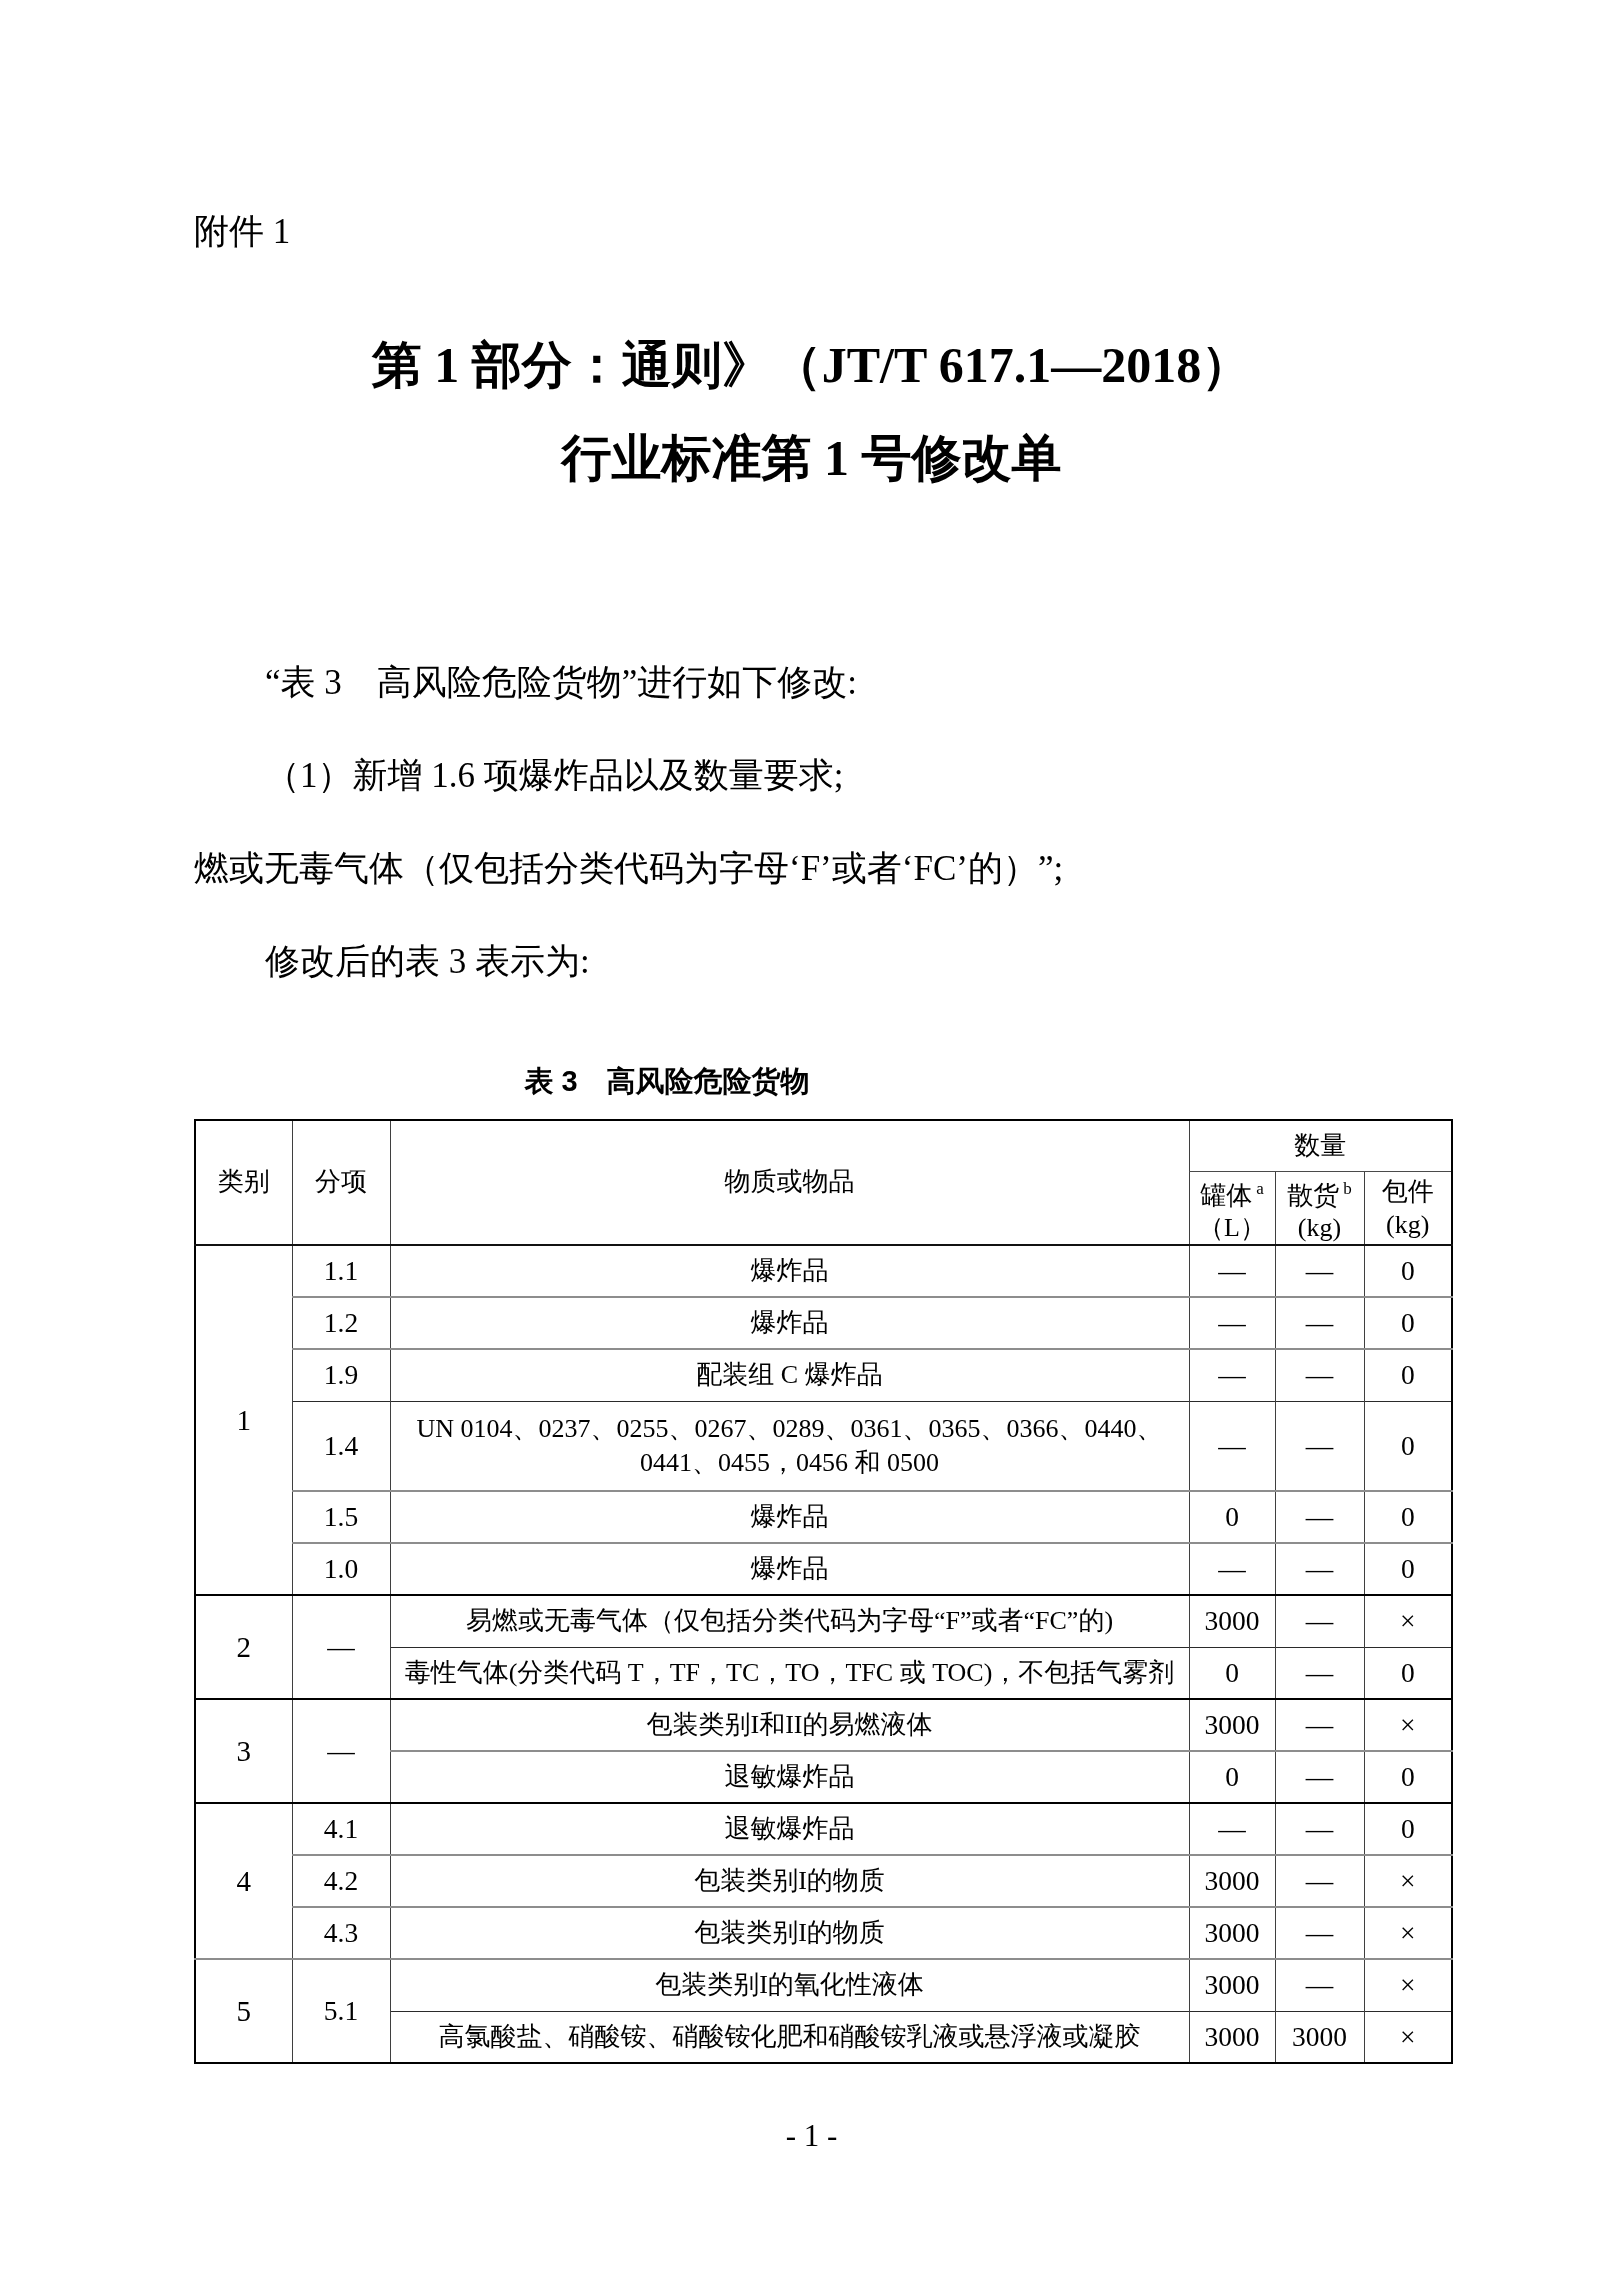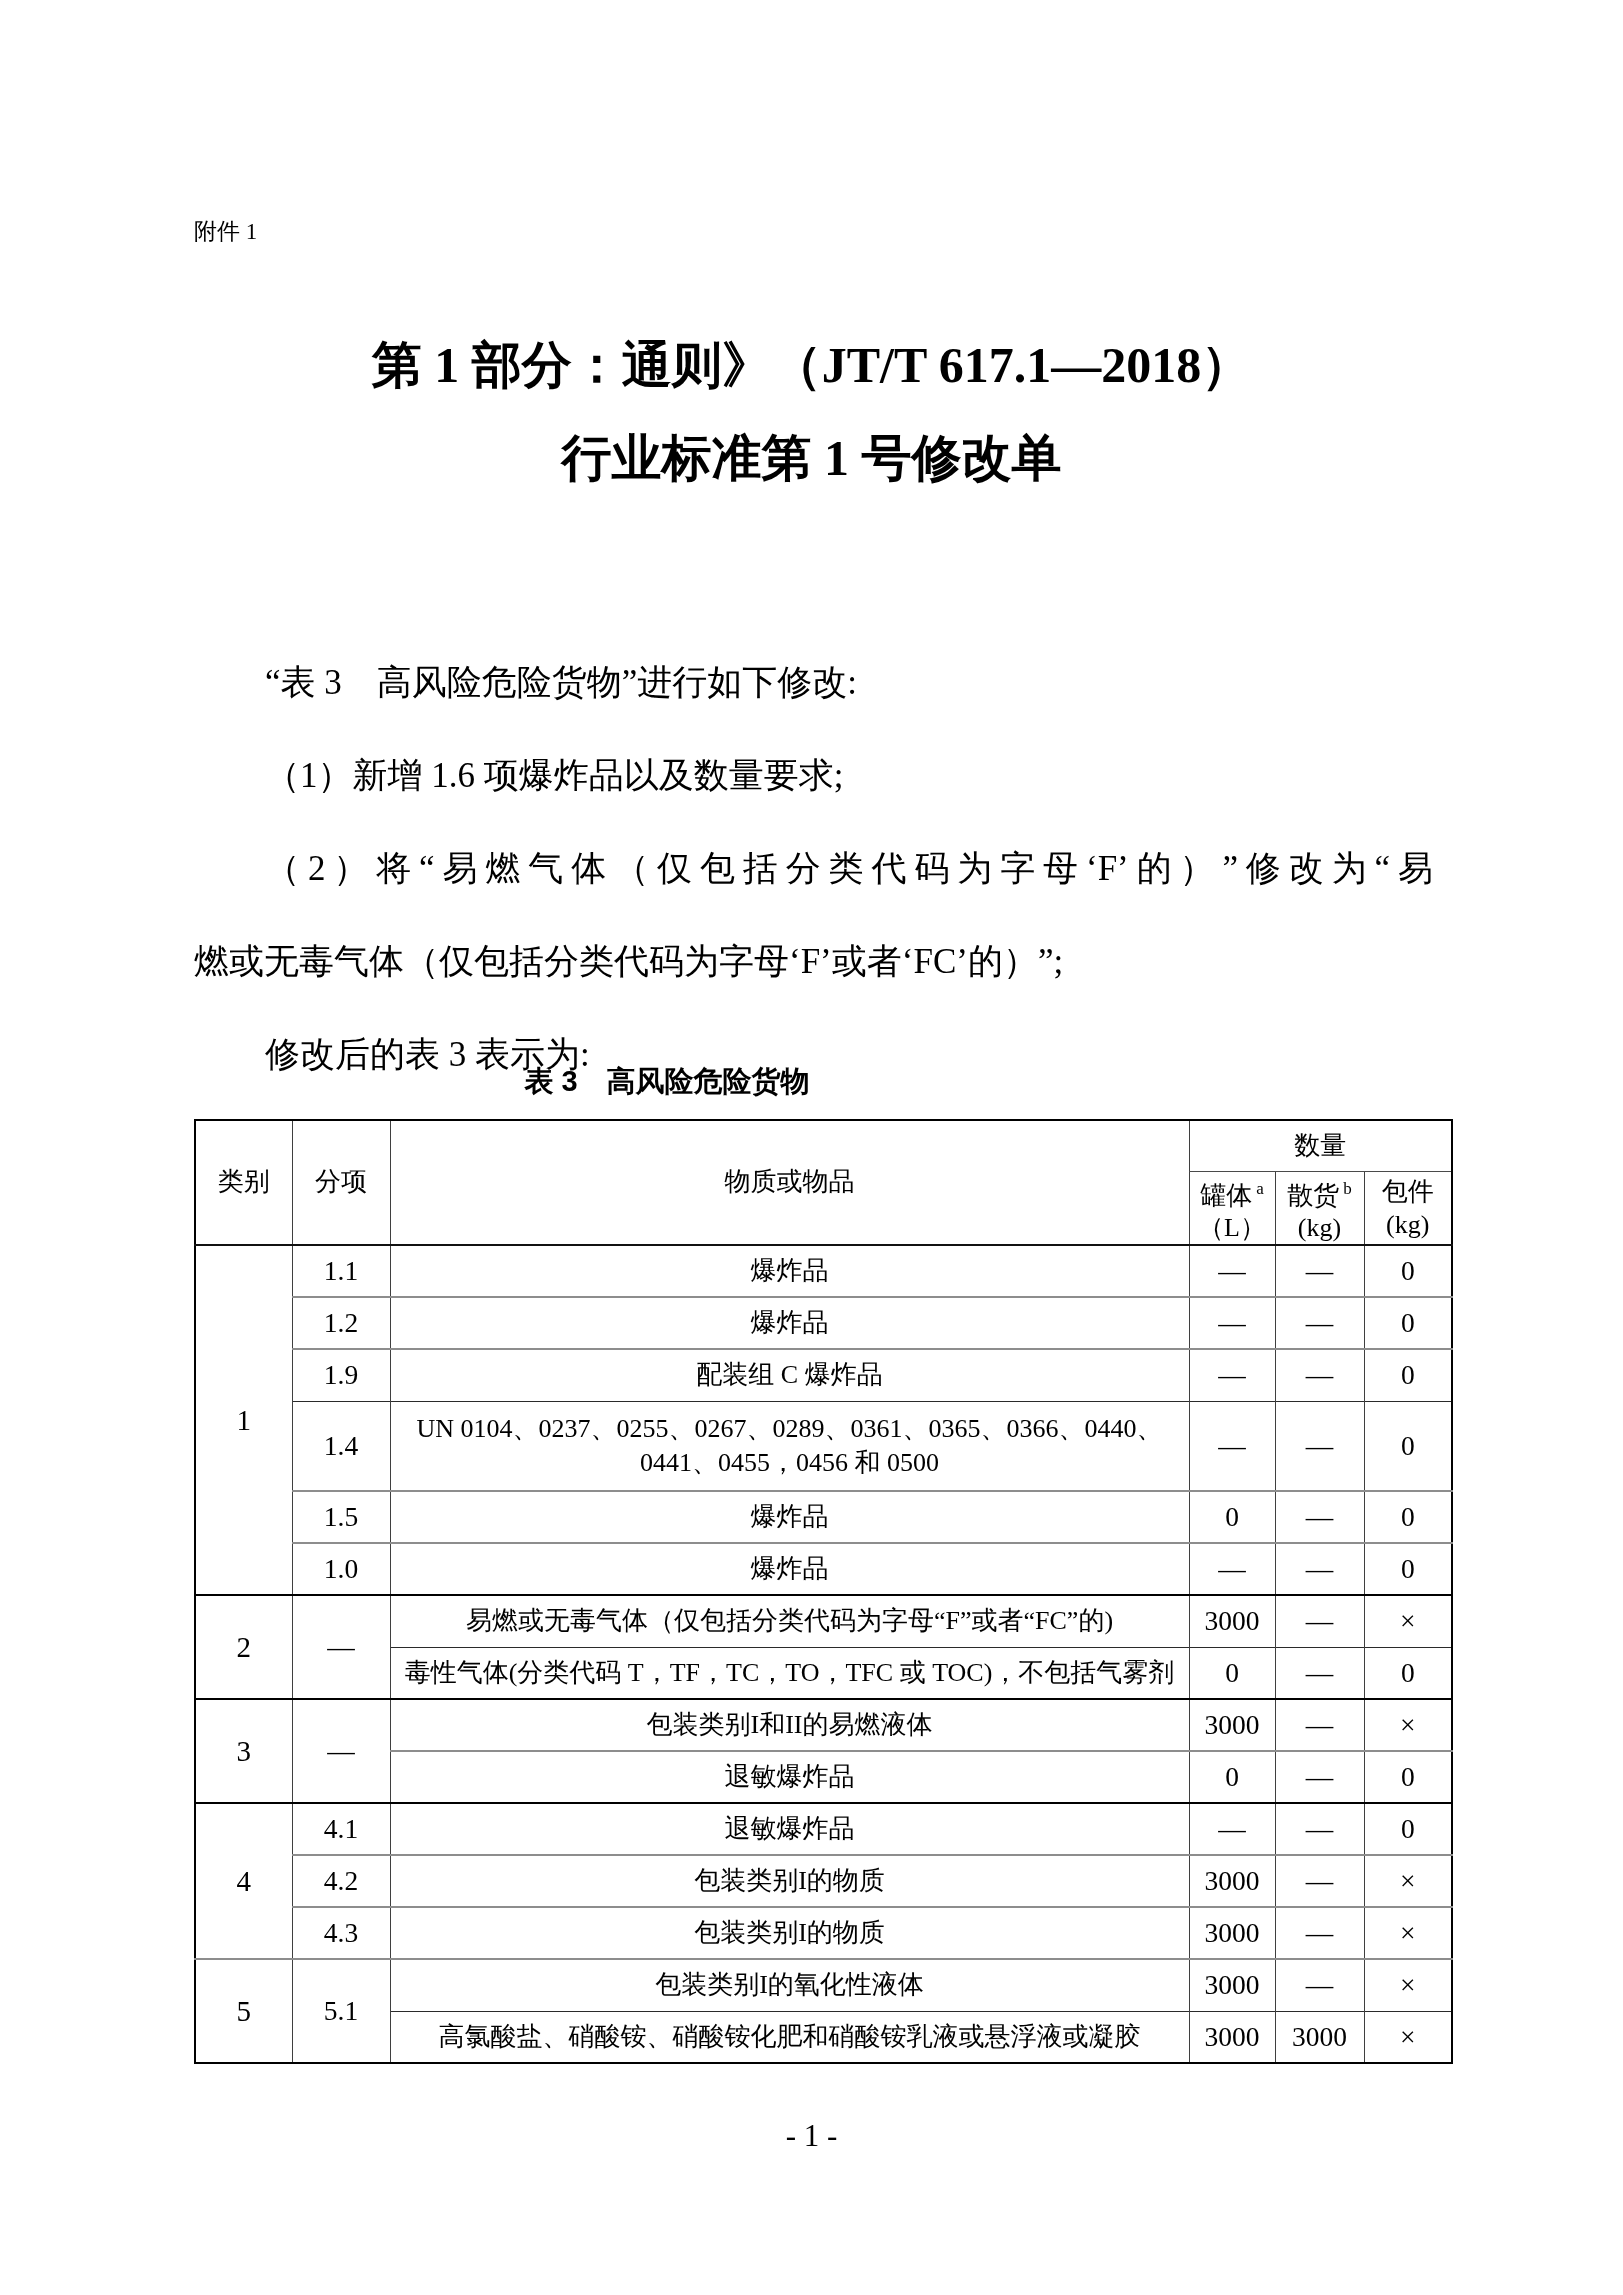--- a/index.html
+++ b/index.html
@@ -2,21 +2,21 @@
 <html style="font-size:10.5px"><head>
 <meta charset="utf-8">
 <style>
   html,body { margin:0; padding:0; background:#e8e8e8; }
   .page {
     position:relative; width:1623px; height:2295px; background:#ffffff;
     font-family:"Liberation Serif", serif; color:#000; overflow:hidden;
   }
   .attachment {
     position:absolute; left:194px; top:208px;
-    font-size:23px; line-height:47px;
+    font-size:35px; line-height:47px;
   }
   .doc-title {
     position:absolute; left:0; top:319px; width:1623px;
     text-align:center; font-weight:bold; font-size:50px; line-height:93px;
   }
   .body-text {
     position:absolute; left:194px; top:636px; width:1239px;
     font-size:35px; line-height:93px;
   }
   .body-text p { margin:0; }
@@ -65,21 +65,20 @@
   <div class="attachment">附件 1</div>
 
   <div class="doc-title">
     <div>第 1 部分：通则》（JT/T 617.1—2018）</div>
     <div>行业标准第 1 号修改单</div>
   </div>
 
   <div class="body-text">
     <p class="indent">“表 3　高风险危险货物”进行如下修改:</p>
     <p class="indent">（1）新增 1.6 项爆炸品以及数量要求;</p>
-    <p class="indent justify-full">（2）将“易燃气体（仅包括分类代码为字母‘F’的）”修改为“易</p>
     <p>燃或无毒气体（仅包括分类代码为字母‘F’或者‘FC’的）”;</p>
     <p class="indent">修改后的表 3 表示为:</p>
   </div>
 
   <div class="table-caption">表 3　高风险危险货物</div>
 
   <table class="hazmat">
     <colgroup>
       <col style="width:97px">
         <col style="width:98px">

